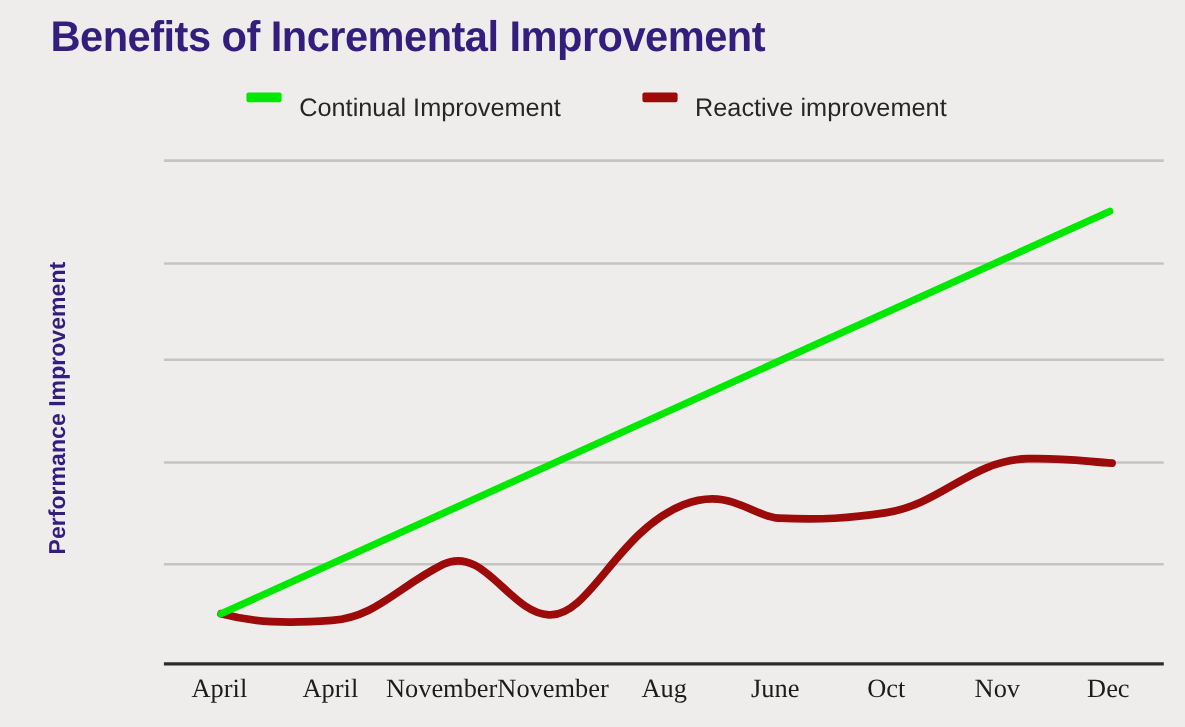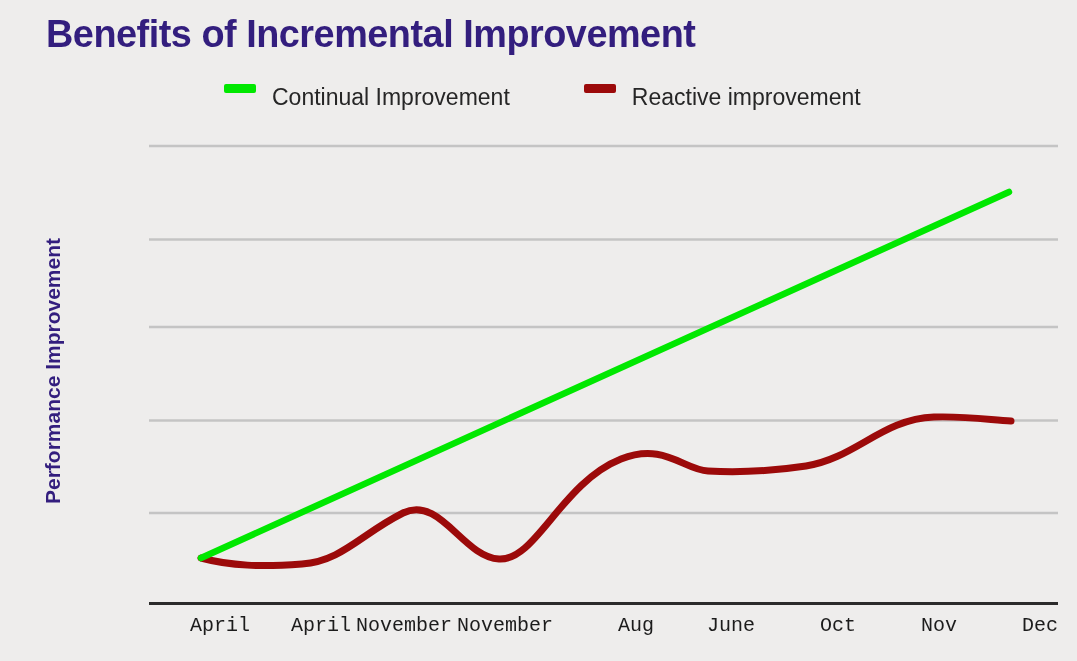--- a/index.html
+++ b/index.html
@@ -90,24 +90,24 @@
   #x-tick-labels {
     position: absolute;
     left: 133px;
     top: 614px;
     width: 909px;
     display: flex;
     flex-direction: row;
   }
   .x-tick {
     flex: 1 1 0;
-    text-align: right;
-    font-size: 20px;
+    text-align: center;
+    font-size: 24px;
     color: #1c1c1c;
-    font-family: Liberation Mono, monospace;
+    font-family: Liberation Serif, serif;
     white-space: nowrap;
   }
 </style>
 </head>
 <body>
 
 <div id="chart-root">
 
   <div id="chart-title">Benefits of Incremental Improvement</div>
 

